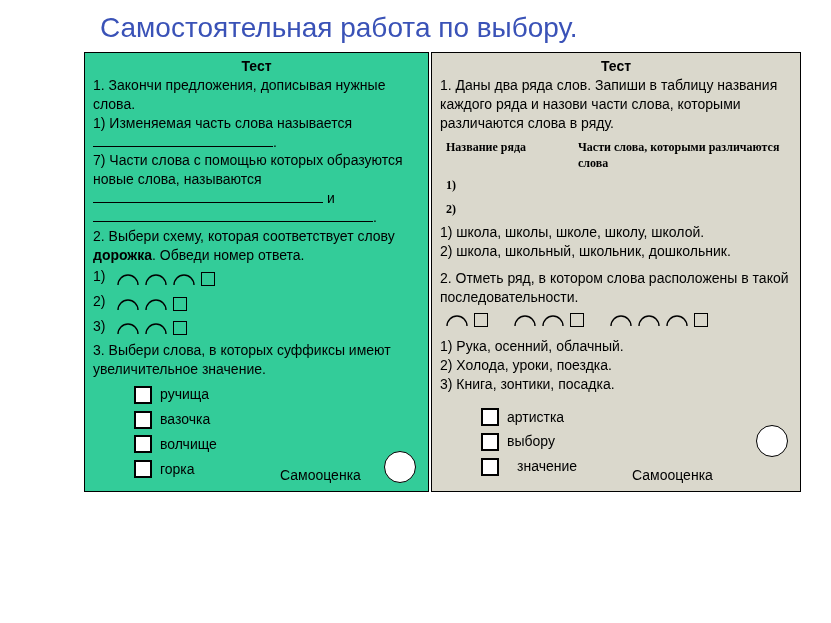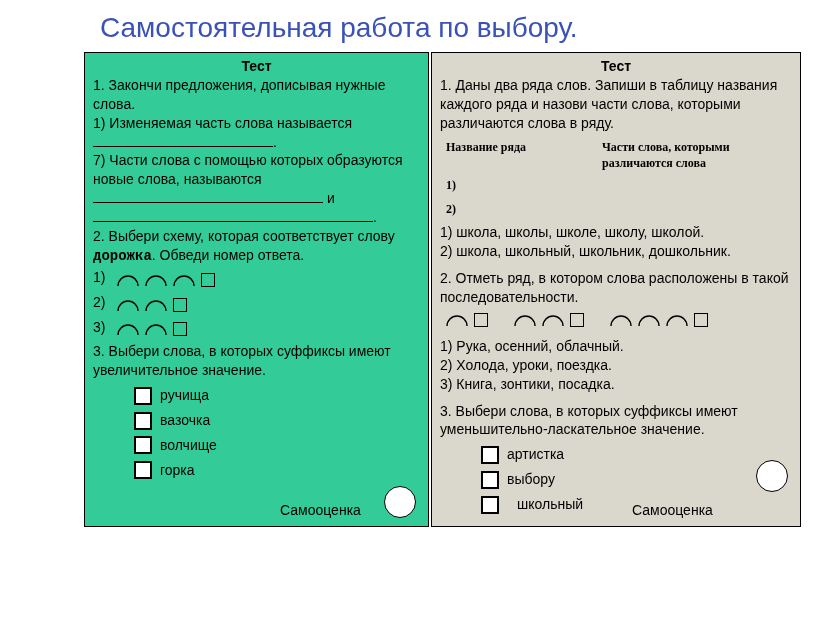--- a/index.html
+++ b/index.html
@@ -53,21 +53,21 @@
   .test-head {
     text-align: center;
     font-weight: bold;
   }
   .blank-line {
     display: inline-block;
     border-bottom: 1px solid #000;
     height: 0.9em;
     vertical-align: baseline;
   }
-  .bold { font-weight: bold; font-family: Liberation Mono, monospace; }
+  .bold { font-weight: bold; }
 
   .scheme-row {
     display: flex;
     align-items: flex-end;
     gap: 6px;
     margin: 2px 0 6px 0;
   }
   .arc {
     width: 22px;
     height: 12px;
@@ -121,21 +121,21 @@
     left: 200px;
   }
   .indent { padding-left: 10px; }
 
   .mini-table {
     width: 100%;
     font-family: "Times New Roman", serif;
     font-size: 12px;
     margin: 4px 0 2px 0;
   }
-  .mini-row { display: flex; gap: 24px; }
+  .mini-row { display: flex; }
   .mini-th1 { width: 120px; font-weight: bold; padding: 2px 6px; }
   .mini-th2 { flex: 1; font-weight: bold; padding: 2px 6px; }
   .mini-td1 { width: 120px; padding: 4px 6px; font-weight: bold; }
   .seq-row {
     display: flex;
     align-items: flex-end;
     gap: 6px;
     margin: 6px 0 10px 6px;
     flex-wrap: nowrap;
   }
@@ -298,33 +298,32 @@
             </svg>
           </span>
         <span class="sq"></span>
       </div>
 
       <div>1) Рука, осенний, облачный.</div>
       <div>2) Холода, уроки, поездка.</div>
       <div>3) Книга, зонтики, посадка.</div>
 
       <div style="height:8px"></div>
-      <div>3. Выбери слова, в которых суффиксы имеют уменьшительно-ласкательное значение.</div>
 
       <div class="word-row">
         <span class="chk"></span>
         <span>артистка</span>
       </div>
       <div class="word-row">
         <span class="chk"></span>
         <span>выбору</span>
       </div>
       <div class="word-row">
         <span class="chk"></span>
-        <span class="indent">школьный</span>
+        <span class="indent">значение</span>
       </div>
 
       <div class="self-label-right">Самооценка</div>
       <div class="self-circle right-circle"></div>
     </div>
 
   </div>
 </div>
 
 </body></html>

